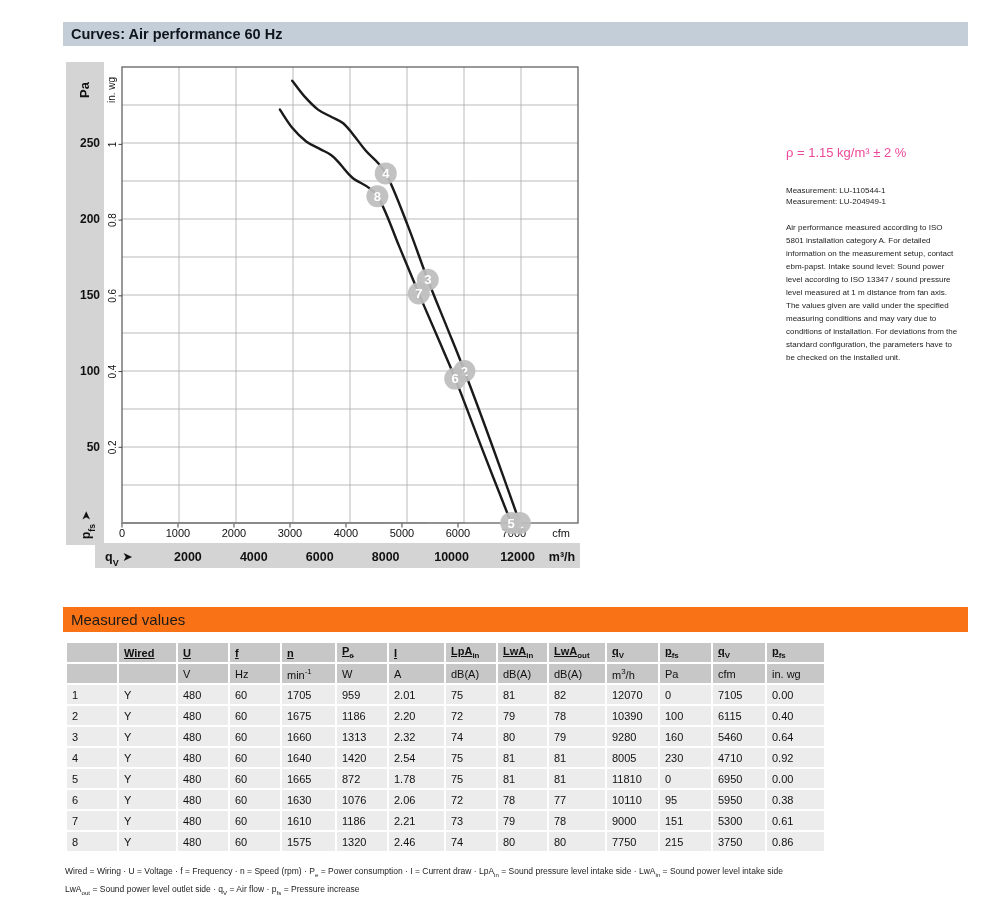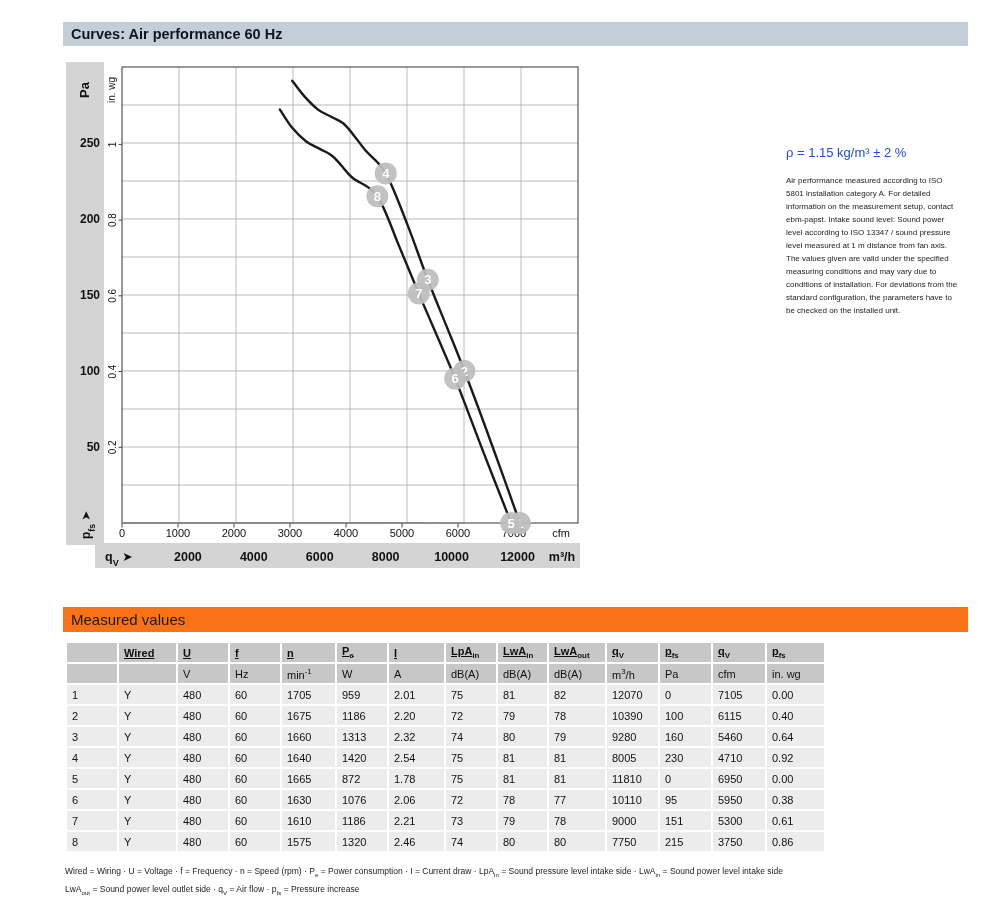--- a/index.html
+++ b/index.html
@@ -3,21 +3,21 @@
 <meta charset="utf-8">
 <style>
   html,body{margin:0;padding:0;background:#fff;}
   #page{position:relative;width:1000px;height:921px;background:#fff;
         font-family:"Liberation Sans","DejaVu Sans",sans-serif;color:#111;overflow:hidden;}
   .section-bar{position:absolute;left:63px;width:905px;box-sizing:border-box;padding:4px 0 0 8px;}
   #curves-bar{top:22px;height:24px;background:#c3ced8;font-size:14.5px;font-weight:bold;color:#10151c;}
   #measured-bar{top:607px;height:25px;background:#f97316;font-size:15px;font-weight:normal;color:#1a1a1a;}
   #chart-wrap{position:absolute;left:63px;top:55px;width:540px;height:525px;}
   #right-panel{position:absolute;left:786px;top:145px;width:176px;}
-  #density-line{font-size:13px;color:#1d4ed8;}
+  #density-line{font-size:13px;color:#ec4899;}
   #measurement-lines{margin-top:25px;font-size:8px;line-height:11px;color:#222;}
   #note-text{margin-top:14px;font-size:8px;line-height:13px;color:#222;}
   #table-wrap{position:absolute;left:65px;top:641px;}
   table.mv{border-collapse:separate;border-spacing:2px;table-layout:fixed;}
   table.mv td,table.mv th{height:19px;font-size:11px;font-weight:normal;text-align:left;
       padding:0 0 0 5px;vertical-align:middle;white-space:nowrap;overflow:hidden;}
   table.mv thead tr.h1 th{background:#c7c7c7;font-weight:bold;text-decoration:underline;}
   table.mv thead tr.h2 th{background:#c7c7c7;font-weight:normal;}
   table.mv tbody td{background:#ececec;}
   sub{font-size:72%;}
@@ -135,20 +135,24 @@
         </g>
         <g>
           <circle cx="314.3555200785951" cy="141.2" r="11" fill="#bdbdbd" fill-opacity="0.93"></circle>
           <text x="314.3555200785951" y="145.7" text-anchor="middle" font-size="13" font-weight="bold" fill="#ffffff" font-family="&quot;Liberation Sans&quot;,&quot;DejaVu Sans&quot;,sans-serif">8</text>
         </g>
       </svg>
   </div>
 
   <div id="right-panel">
     <div id="density-line">ρ = 1.15 kg/m³ ± 2 %</div>
+    <div id="measurement-lines">
+      <div>Measurement: LU-110544-1</div>
+      <div>Measurement: LU-204949-1</div>
+    </div>
     <div id="note-text">Air performance measured according to ISO 5801 installation category A. For detailed information on the measurement setup, contact ebm-papst. Intake sound level: Sound power level according to ISO 13347 / sound pressure level measured at 1 m distance from fan axis. The values given are valid under the specified measuring conditions and may vary due to conditions of installation. For deviations from the standard configuration, the parameters have to be checked on the installed unit.</div>
   </div>
 
   <div id="measured-bar" class="section-bar">
     <span>Measured values</span>
   </div>
 
   <div id="table-wrap">
       <table class="mv">
         <colgroup>

